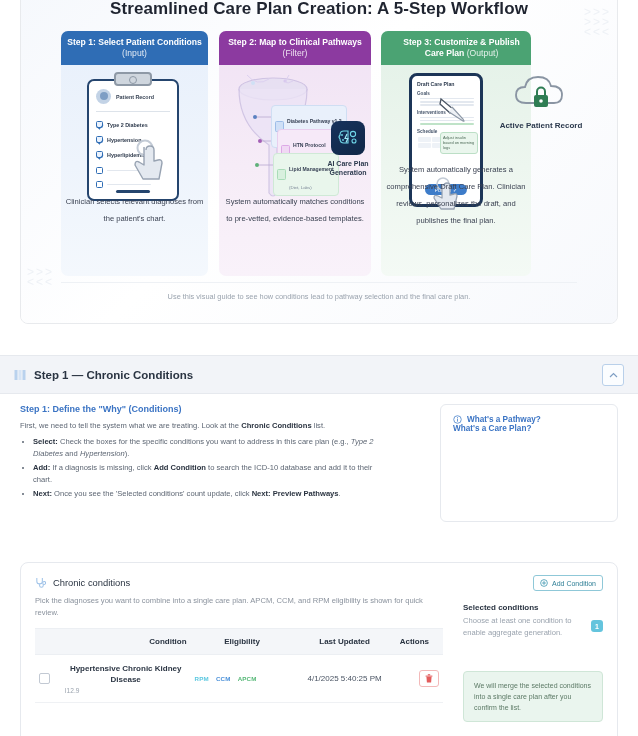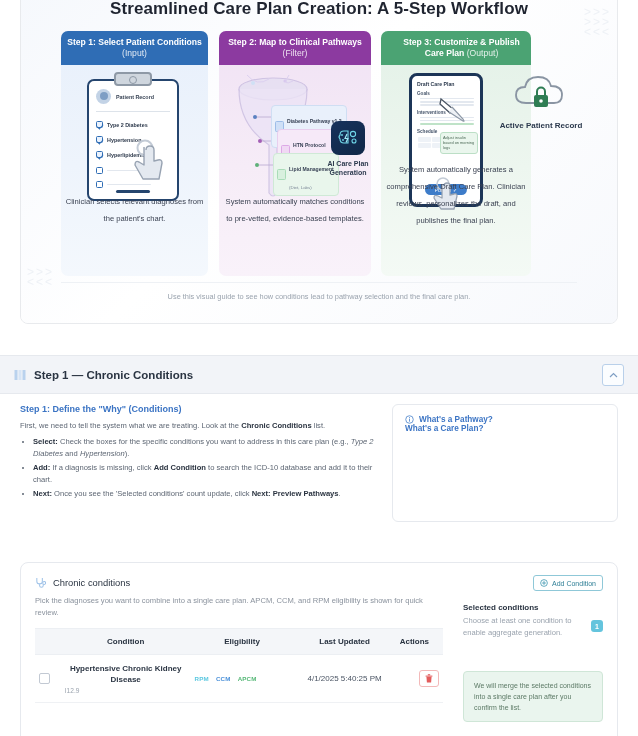--- a/index.html
+++ b/index.html
@@ -150,40 +150,40 @@
   .guide-wrap{position:absolute;left:20px;top:404px;width:598px;height:118px;display:flex;gap:12px;}
   .guide-left{width:360px;}
   .g-h{font-size:9px;font-weight:bold;color:#3b74c4;margin-bottom:6px;}
   .g-p{font-size:7.6px;color:#5d6673;line-height:12px;margin:0 0 4px 0;}
   .g-p b{color:#2b3441;}
   .g-list{margin:0;padding-left:13px;}
   .g-list li{font-size:7.6px;color:#5d6673;line-height:12px;margin-bottom:2px;}
   .g-list li b{color:#2b3441;}
   .g-list li i{font-style:italic;}
   .guide-right{
-    flex:1;background:#fff;border:1px solid #e6e9ee;border-radius:6px;padding:10px 12px;
+    flex:1;background:#fff;border:1px solid #e6e9ee;border-radius:6px;padding:10px 12px;margin-left:48px;
   }
   .gr-h{font-size:8.2px;font-weight:bold;color:#3b74c4;display:flex;align-items:center;gap:5px;}
   .gr-p{font-size:7.4px;color:#5d6673;line-height:11.5px;margin:3px 0 9px 0;}
   .gr-p.last{margin-bottom:0;}
 
   
   .cc-card{
     position:absolute;left:20px;top:562px;width:598px;height:200px;
     background:#fff;border:1px solid #e6e9ee;border-radius:8px;
   }
   .cc-inner{display:flex;padding:14px 14px 0 14px;gap:12px;}
   .cc-left{width:408px;}
   .cc-title-row{display:flex;align-items:center;gap:7px;}
   .cc-title{font-size:9.4px;color:#2a3442;font-weight:normal;}
   .cc-sub{font-size:7.6px;color:#8a929d;line-height:12px;margin:7px 0 9px 0;}
   table.cc-tbl{width:100%;border-collapse:collapse;}
   table.cc-tbl th{
     background:#f4f6f9;font-size:8px;color:#2a3442;font-weight:bold;
-    padding:8px 4px;text-align:center;border-top:1px solid #eceff3;border-bottom:1px solid #eceff3;
+    padding:8px 4px;text-align:right;border-top:1px solid #eceff3;border-bottom:1px solid #eceff3;
   }
   table.cc-tbl th.c{text-align:center;}
   table.cc-tbl th.r{text-align:right;padding-right:14px;}
   table.cc-tbl td{padding:8px 4px;border-bottom:1px solid #eff1f4;vertical-align:middle;}
   .row-cbx{width:11px;height:11px;border:1px solid #c2c9d3;border-radius:2px;background:#fff;display:block;}
   .cond-name{font-size:8px;font-weight:bold;color:#2c3644;line-height:11px;text-align:center;}
   .cond-code{font-size:6.6px;color:#9aa3ae;margin-top:2px;}
   .badges{display:flex;gap:7px;justify-content:flex-start;}
   .bdg{font-size:6.2px;font-weight:bold;letter-spacing:.2px;}
   .upd{font-size:8px;color:#4a5463;}

